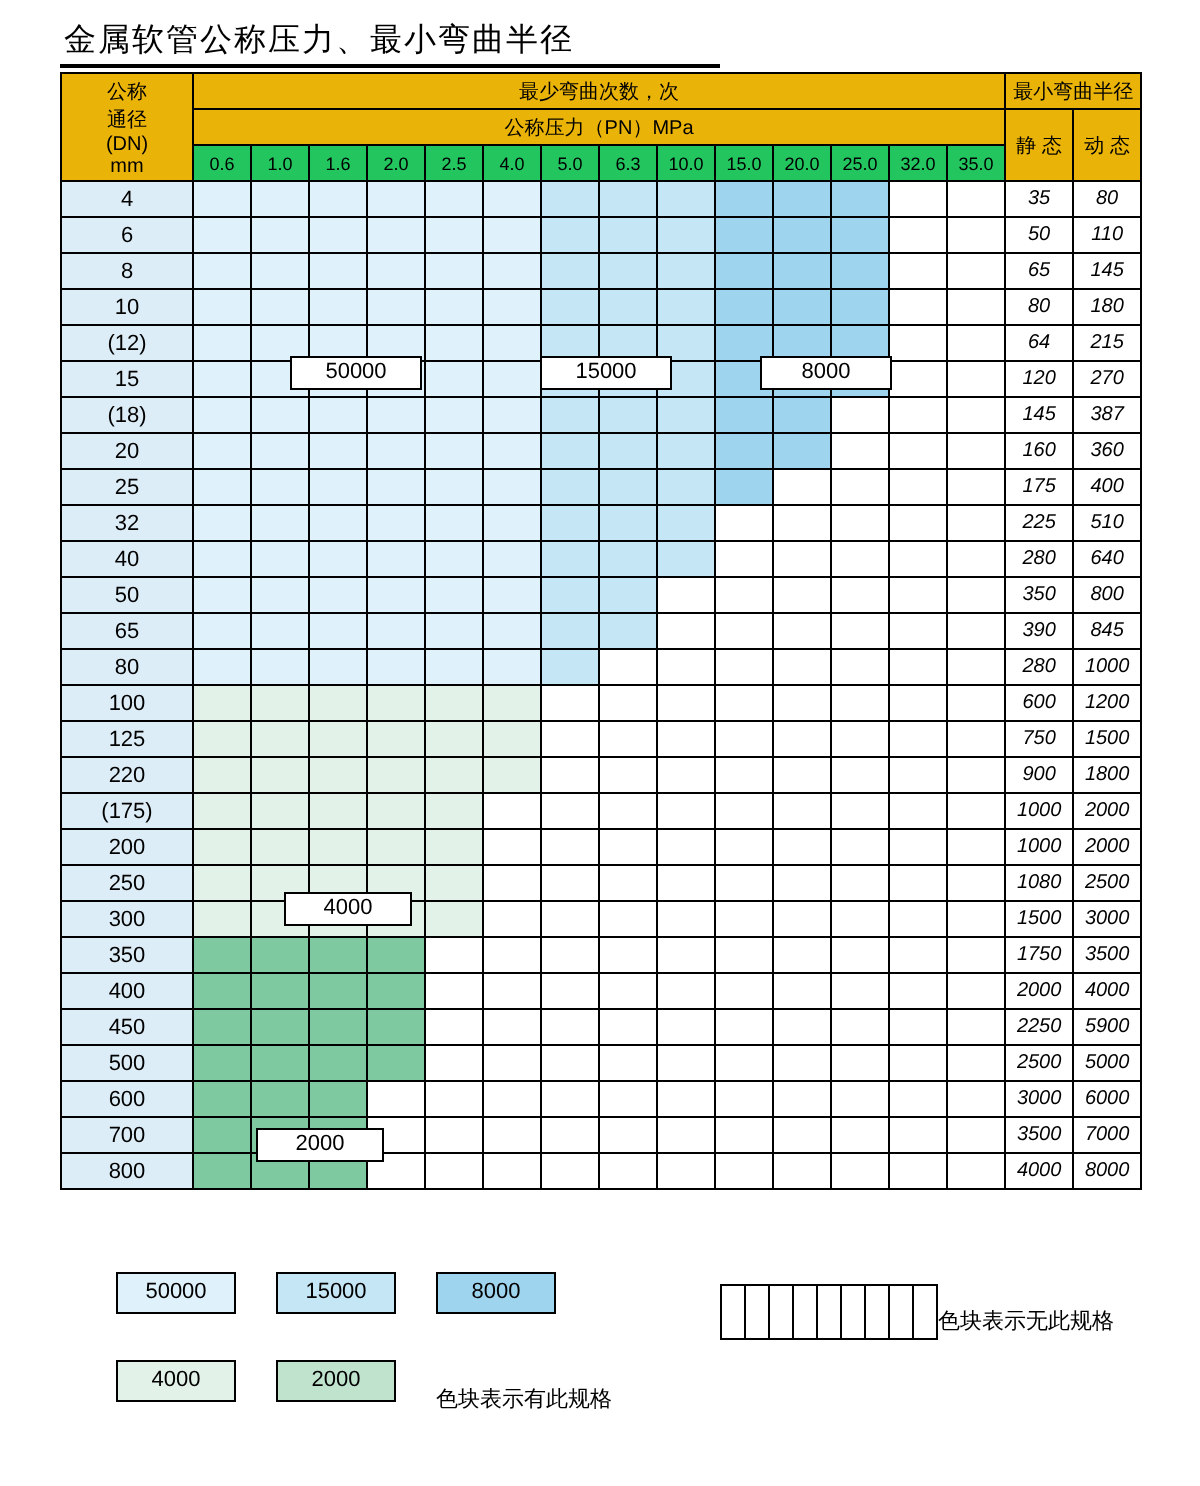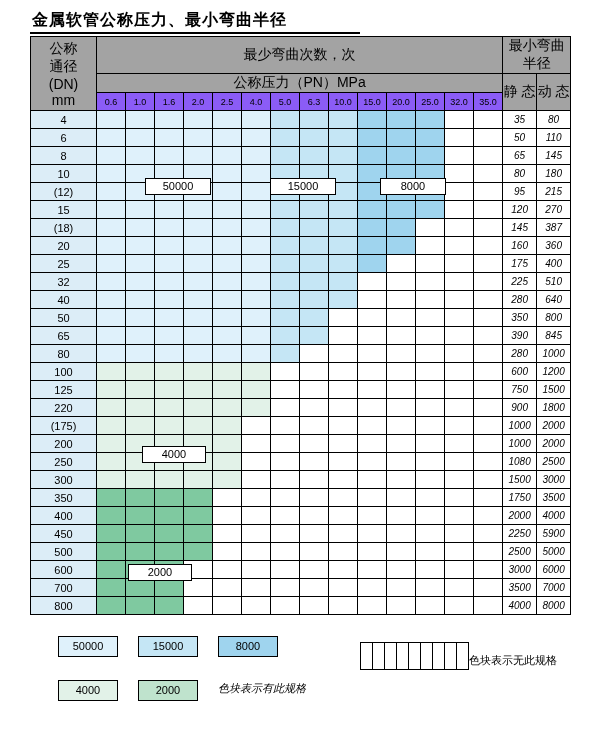--- a/index.html
+++ b/index.html
@@ -7,21 +7,21 @@
     width:600px;height:743px;
     background:#ffffff;
     font-family:"Liberation Sans", sans-serif;
     color:#000;
     position:relative;
     overflow:hidden;
   }
   #title{
     position:absolute;left:32px;top:10px;
     font-family:"Liberation Serif", serif;
-    font-size:16px;font-weight:bold;letter-spacing:1px;
+    font-size:16px;font-weight:normal;letter-spacing:1px;
   }
   #titlerule{
     position:absolute;left:30px;top:32px;width:330px;height:2px;background:#000;
   }
   
   #tablewrap{
     position:absolute;left:30px;top:36px;
     width:540px;
   }
   table.main{
@@ -31,23 +31,23 @@
     font-size:10px;
   }
   table.main td,table.main th{
     border:1px solid #000;
     padding:0;
     text-align:center;
     vertical-align:middle;
     height:17px;
     font-weight:normal;
   }
-  .hdr{background:#a3a3a3;font-size:14px;}
+  .hdr{background:#eab308;font-size:10px;}
   .dncell{background:#dcedf7;font-size:11px;height:17px;}
-  .pncell{font-size:9px;background:#8b5cf6;}
+  .pncell{font-size:9px;background:#22c55e;}
   .cellq{ }
   .b1{background:#9fd4ee;}      
   .b2{background:#c5e6f5;}      
   .b3{background:#dff1fb;}      
   .g1{background:#7fc9a0;}      
   .g3{background:#e2f2e8;}      
   .wh{background:#ffffff;}
   .rcell{font-size:10px;font-style:italic;}
   
   .ovl{
@@ -204,21 +204,21 @@
           <td class="cellq b3"></td>
           <td class="cellq b3"></td>
           <td class="cellq b2"></td>
           <td class="cellq b2"></td>
           <td class="cellq b2"></td>
           <td class="cellq b1"></td>
           <td class="cellq b1"></td>
           <td class="cellq b1"></td>
           <td class="cellq wh"></td>
           <td class="cellq wh"></td>
-          <td class="rcell">95</td>
+          <td class="rcell">64</td>
           <td class="rcell">215</td>
         </tr>
         <tr>
           <td class="dncell">15</td>
           <td class="cellq b3"></td>
           <td class="cellq b3"></td>
           <td class="cellq b3"></td>
           <td class="cellq b3"></td>
           <td class="cellq b3"></td>
           <td class="cellq b3"></td>
@@ -660,21 +660,21 @@
   <div class="ovl" id="ovl3" style="left: 112px; top: 410px; width: 62px;">4000</div>
   <div class="ovl" id="ovl4" style="left: 98px; top: 528px; width: 62px;">2000</div>
 </div>
 
 <div id="legend">
   <div class="lgbox" style="left:28px;top:0;background:#dff1fb;">50000</div>
   <div class="lgbox" style="left:108px;top:0;background:#c5e6f5;">15000</div>
   <div class="lgbox" style="left:188px;top:0;background:#9fd4ee;">8000</div>
   <div class="lgbox" style="left:28px;top:44px;background:#e2f2e8;">4000</div>
   <div class="lgbox" style="left:108px;top:44px;background:#bfe3cd;">2000</div>
-  <div class="lgtext" style="left:188px;top:45px;font-style:italic;">色块表示有此规格</div>
+  <div class="lgtext" style="left:188px;top:56px;">色块表示有此规格</div>
 
   <div class="swatchwrap" style="left:330px;top:6px;">
     <table class="sw">
       <tbody>
           <tr>
         <td style="width:11px"></td>
             <td style="width:11px"></td>
             <td style="width:11px"></td>
         <td style="width:11px"></td>
             <td style="width:11px"></td>

